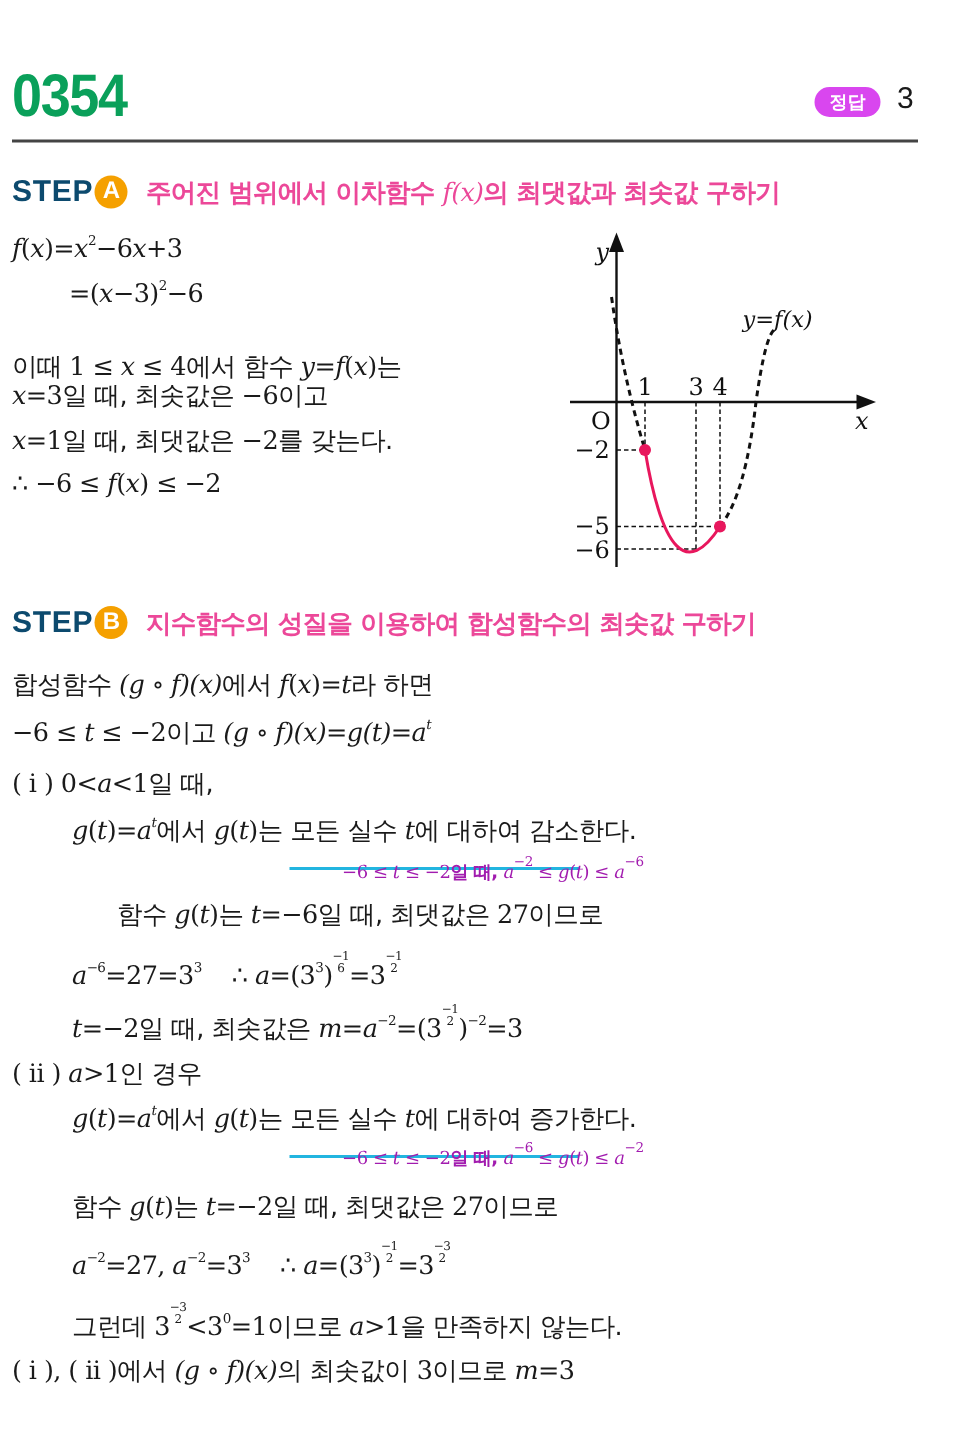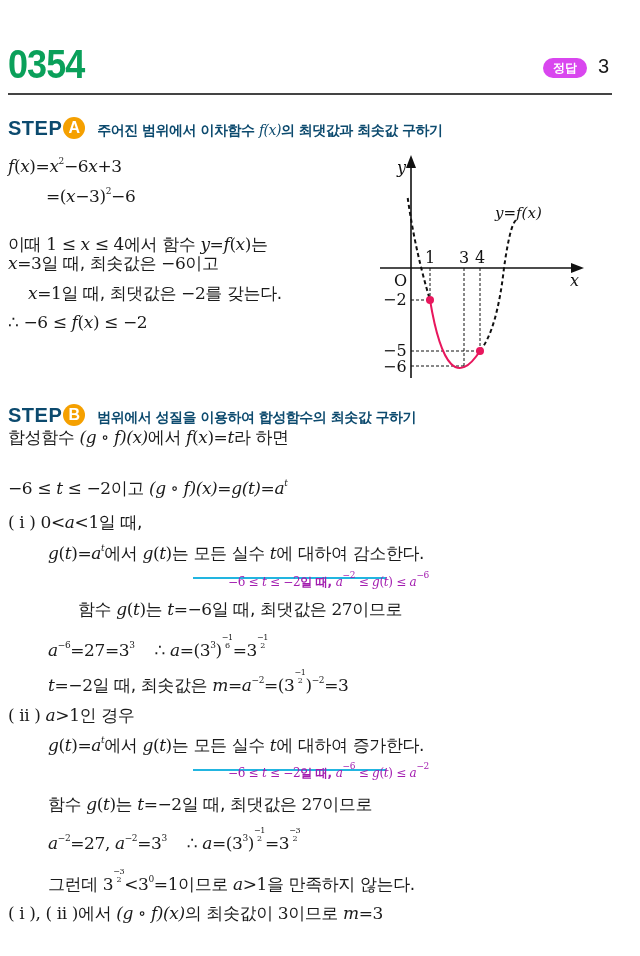--- a/index.html
+++ b/index.html
@@ -5,21 +5,21 @@
   * { margin:0; padding:0; box-sizing:border-box; }
   html, body { width:640px; height:956px; background:#ffffff; overflow:hidden; }
   body { position:relative; font-family:"DejaVu Sans", "Liberation Sans", sans-serif; color:#1a1a1a; }
   .abs { position:absolute; white-space:nowrap; }
   .num-title { left:8px; top:42px; font-family:"Liberation Sans", sans-serif; font-weight:bold; font-size:40px; color:#0aa05a; letter-spacing:-1px; transform:scaleX(0.9); transform-origin:left; }
   .answer-badge { left:543px; top:58px; width:44px; height:20px; border-radius:10px; background:#d946ef; color:#fff; font-size:12px; font-weight:bold; text-align:center; line-height:20px; }
   .answer-val { left:598px; top:55px; font-family:"Liberation Sans", sans-serif; font-size:20px; color:#1a1a1a; }
   .rule { left:8px; top:93px; width:604px; height:2px; background:#444; }
   .step-label { font-family:"Liberation Sans", sans-serif; font-size:20px; color:#0c4a6e; font-weight:bold; letter-spacing:0.5px; }
   .step-circle { display:inline-block; width:22px; height:22px; border-radius:50%; background:#f5a000; color:#fff; font-family:"Liberation Sans", sans-serif; font-weight:bold; font-size:16px; text-align:center; line-height:22px; vertical-align:2px; margin-left:1px; }
-  .step-title { font-size:14px; font-weight:bold; color:#0c4a6e; margin-left:12px; letter-spacing:-0.5px; }
+  .step-title { font-size:17px; font-weight:bold; color:#ec4899; margin-left:12px; letter-spacing:-0.5px; }
   .step-title .m { font-family:"DejaVu Serif", serif; font-style:italic; font-weight:normal; }
   .line { font-size:17px; letter-spacing:-0.4px; color:#1a1a1a; }
   .m { font-family:"DejaVu Serif", "Liberation Serif", serif; font-style:italic; }
   .r { font-family:"DejaVu Serif", "Liberation Serif", serif; font-style:normal; }
   sup { font-size:9px; vertical-align:8px; }
   .ul { border-bottom:2px solid #22b5e0; padding-bottom:14px; }
   .note { font-size:12px; color:#a21caf; font-weight:bold; letter-spacing:-0.3px; }
   .note .m, .note .r { font-weight:normal; }
   .frac { display:inline-block; vertical-align:8px; font-size:8px; line-height:8px; text-align:center; }
   .frac span { display:block; }
@@ -33,21 +33,21 @@
 <div class="abs rule"></div>
 
 <div class="abs" style="left:8px; top:117px;">
   <span class="step-label">STEP</span><span class="step-circle">A</span><span class="step-title"><span>주어진 범위에서 이차함수 </span><span class="m">f(x)</span><span>의 최댓값과 최솟값 구하기</span></span>
 </div>
 
 <div class="abs line" style="left:8px; top:156px;"><span class="m">f</span><span class="r">(</span><span class="m">x</span><span class="r">)=</span><span class="m">x</span><sup class="r">2</sup><span class="r">−6</span><span class="m">x</span><span class="r">+3</span></div>
 <div class="abs line" style="left:46px; top:186px;"><span class="r">=(</span><span class="m">x</span><span class="r">−3)</span><sup class="r">2</sup><span class="r">−6</span></div>
 <div class="abs line" style="left:8px; top:221px;margin-top:12px;">이때 <span class="r">1 ≤ </span><span class="m">x</span><span class="r"> ≤ 4</span>에서 함수 <span class="m">y</span><span class="r">=</span><span class="m">f</span><span class="r">(</span><span class="m">x</span><span class="r">)</span>는</div>
 <div class="abs line" style="left:8px; top:252px;"><span class="m">x</span><span class="r">=3</span>일 때, 최솟값은 <span class="r">−6</span>이고</div>
-<div class="abs line" style="left:8px; top:282px;margin-left:20px;"><span class="m">x</span><span class="r">=1</span>일 때, 최댓값은 <span class="r">−2</span>를 갖는다.</div>
+<div class="abs line" style="left:8px; top:282px;"><span class="m">x</span><span class="r">=1</span>일 때, 최댓값은 <span class="r">−2</span>를 갖는다.</div>
 <div class="abs line" style="left:8px; top:312px;"><span class="r">∴ −6 ≤ </span><span class="m">f</span><span class="r">(</span><span class="m">x</span><span class="r">) ≤ −2</span></div>
 
 <svg class="abs" style="left:370px; top:150px;" width="230" height="230" viewBox="370 150 230 230">
 
   <line x1="411" y1="378" x2="411" y2="160" stroke="#111" stroke-width="1.6"></line>
   <polygon points="411,155 406,168 416,168" fill="#111"></polygon>
   <line x1="380" y1="268" x2="578" y2="268" stroke="#111" stroke-width="1.6"></line>
   <polygon points="584,268 571,263 571,273" fill="#111"></polygon>
 
   <g stroke="#111" stroke-width="1" stroke-dasharray="3,2" fill="none">
@@ -74,24 +74,24 @@
     <text x="425" y="263">1</text>
     <text x="459" y="263">3</text>
     <text x="475" y="263">4</text>
     <text x="383" y="305">−2</text>
     <text x="383" y="356">−5</text>
     <text x="383" y="372">−6</text>
   </g>
 </svg>
 
 <div class="abs" style="left:8px; top:404px;">
-  <span class="step-label">STEP</span><span class="step-circle">B</span><span class="step-title">범위에서 성질을 이용하여 합성함수의 최솟값 구하기</span>
+  <span class="step-label">STEP</span><span class="step-circle">B</span><span class="step-title">지수함수의 성질을 이용하여 합성함수의 최솟값 구하기</span>
 </div>
 
-<div class="abs line" style="left:8px; top:426px;"><span>합성함수 </span><span class="m">(g ∘ f)(x)</span><span>에서 </span><span class="m">f</span><span class="r">(</span><span class="m">x</span><span class="r">)=</span><span class="m">t</span>라 하면</div>
+<div class="abs line" style="left:8px; top:445px;"><span>합성함수 </span><span class="m">(g ∘ f)(x)</span><span>에서 </span><span class="m">f</span><span class="r">(</span><span class="m">x</span><span class="r">)=</span><span class="m">t</span>라 하면</div>
 <div class="abs line" style="left:8px; top:477px;"><span class="r">−6 ≤ </span><span class="m">t</span><span class="r"> ≤ −2</span>이고 <span class="m">(g ∘ f)(x)=g(t)=a</span><sup class="m">t</sup></div>
 
 <div class="abs line" style="left:8px; top:511px;"><span class="r">( i )</span> <span class="r">0&lt;</span><span class="m">a</span><span class="r">&lt;1</span>일 때,</div>
 <div class="abs line" style="left:48px; top:542px;"><span class="m">g</span><span class="r">(</span><span class="m">t</span><span class="r">)=</span><span class="m">a</span><sup class="m">t</sup>에서 <span class="m">g</span><span class="r">(</span><span class="m">t</span><span class="r">)</span>는 <span class="ul">모든 실수 <span class="m">t</span>에 대하여 감소</span>한다.</div>
 <div class="abs note" style="left:228px; top:570px;"><span class="r">−6 ≤ </span><span class="m">t</span><span class="r"> ≤ −2</span>일 때, <span class="m">a</span><sup class="r">−2</sup><span class="r"> ≤ </span><span class="m">g</span><span class="r">(</span><span class="m">t</span><span class="r">) ≤ </span><span class="m">a</span><sup class="r">−6</sup></div>
 <div class="abs line" style="left:48px; top:598px;margin-left:30px;">함수 <span class="m">g</span><span class="r">(</span><span class="m">t</span><span class="r">)</span>는 <span class="m">t</span><span class="r">=−6</span>일 때, 최댓값은 <span class="r">27</span>이므로</div>
 <div class="abs line" style="left:48px; top:634px;"><span class="m">a</span><sup class="r">−6</sup><span class="r">=27=3</span><sup class="r">3</sup>&nbsp;&nbsp;&nbsp;&nbsp;<span class="r">∴ </span><span class="m">a</span><span class="r">=(3</span><sup class="r">3</sup><span class="r">)</span><span class="frac r"><span>−1</span><span>6</span></span><span class="r">=3</span><span class="frac r"><span>−1</span><span>2</span></span></div>
 <div class="abs line" style="left:48px; top:669px;"><span class="m">t</span><span class="r">=−2</span>일 때, 최솟값은 <span class="m">m</span><span class="r">=</span><span class="m">a</span><sup class="r">−2</sup><span class="r">=(3</span><span class="frac r"><span>−1</span><span>2</span></span><span class="r">)</span><sup class="r">−2</sup><span class="r">=3</span></div>
 
 <div class="abs line" style="left:8px; top:704px;"><span class="r">( ii )</span> <span class="m">a</span><span class="r">&gt;1</span>인 경우</div>

